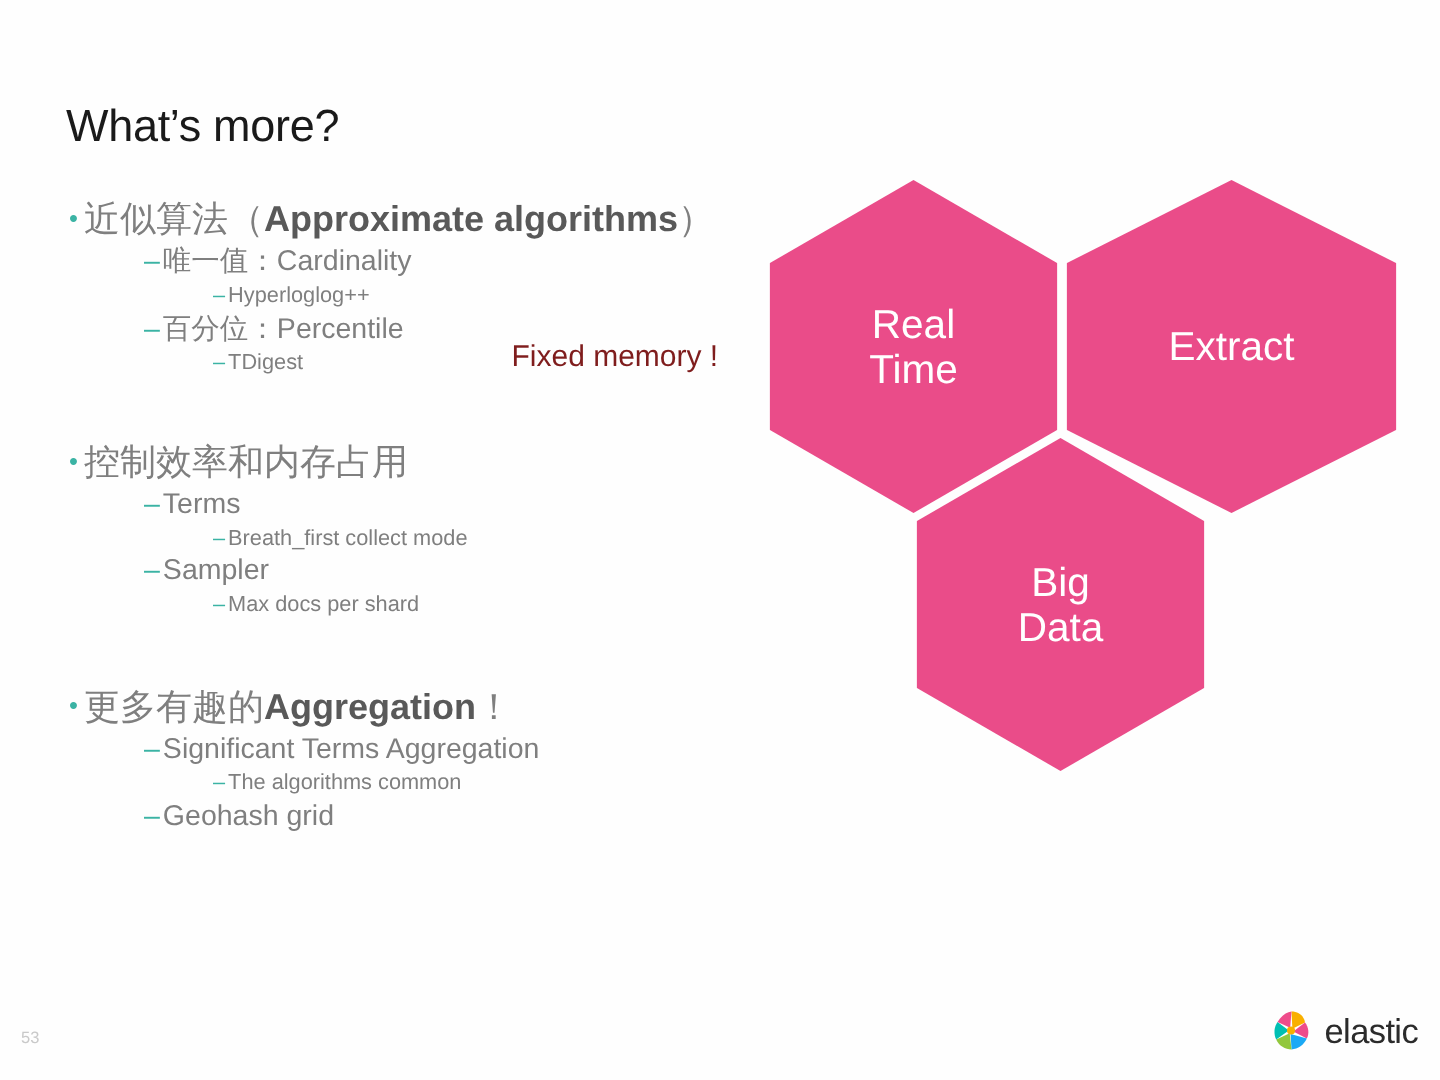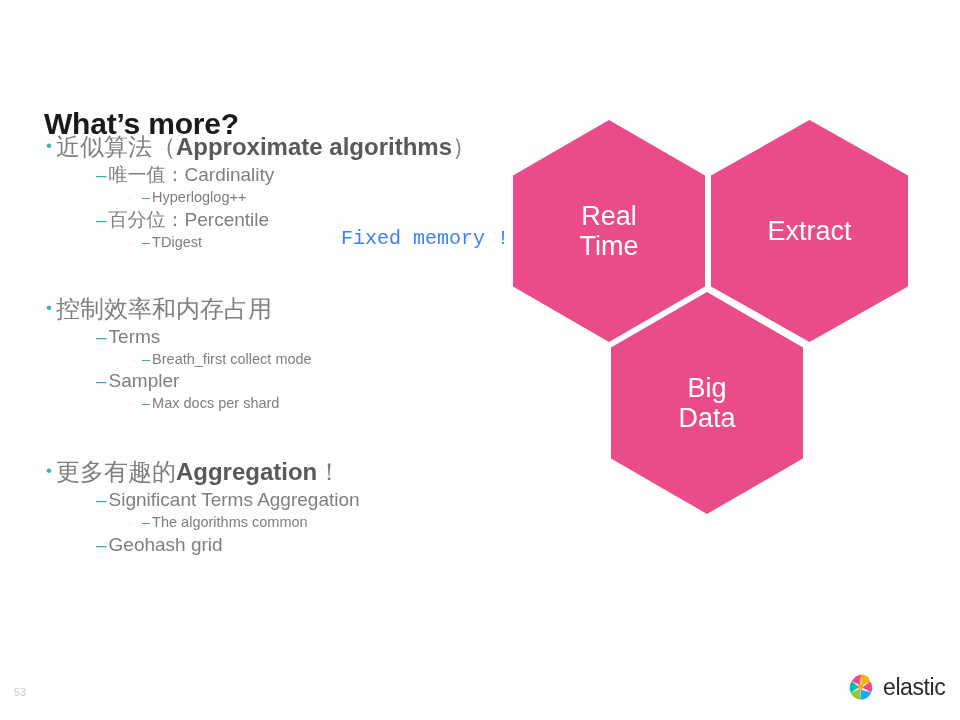--- a/index.html
+++ b/index.html
@@ -16,25 +16,24 @@
     font-family: "Liberation Sans", "DejaVu Sans", sans-serif;
     background: #fefefe;
   }
 
   
   .slide-title {
     position: absolute;
     left: 44px;
     top: 68px;
     font-size: 30px;
-    font-weight: bold;
+    font-weight: normal;
     color: #1a1a1a;
     letter-spacing: -0.2px;
     white-space: nowrap;
-    margin-top: 39px;
   }
 
   
   .bullets {
     position: absolute;
     left: 46px;
     top: 133px;
     width: 470px;
   }
 
@@ -92,23 +91,22 @@
 
   .spacer-a { height: 42px; }
   .spacer-b { height: 44px; }
 
   
   .fixed-memory {
     position: absolute;
     left: 341px;
     top: 227px;
     font-size: 20px;
-    color: #3b82f6;
+    color: #7f1d1d;
     white-space: nowrap;
-    font-family: Liberation Mono, monospace;
   }
 
   
   .hex-stage {
     position: absolute;
     left: 0;
     top: 0;
     width: 960px;
     height: 720px;
     pointer-events: none;
@@ -130,21 +128,21 @@
   #hex-real-time {
     left: 513px;
     top: 120px;
     width: 192px;
     height: 222px;
     font-size: 27px;
   }
   #hex-extract {
     left: 711px;
     top: 120px;
-    width: 197px;
+    width: 220px;
     height: 222px;
     font-size: 27px;
   }
   #hex-big-data {
     left: 611px;
     top: 292px;
     width: 192px;
     height: 222px;
     font-size: 27px;
   }

